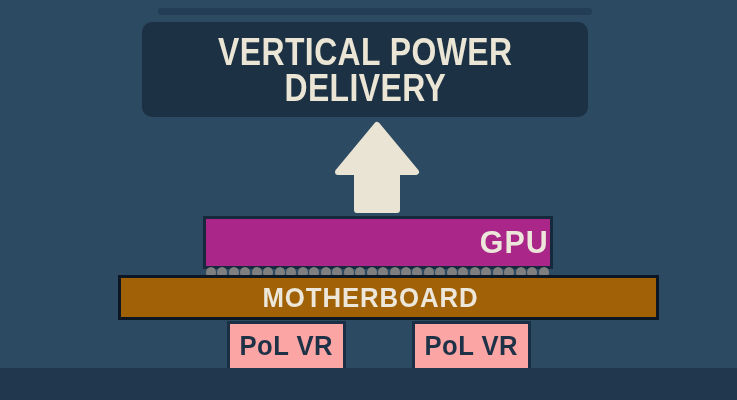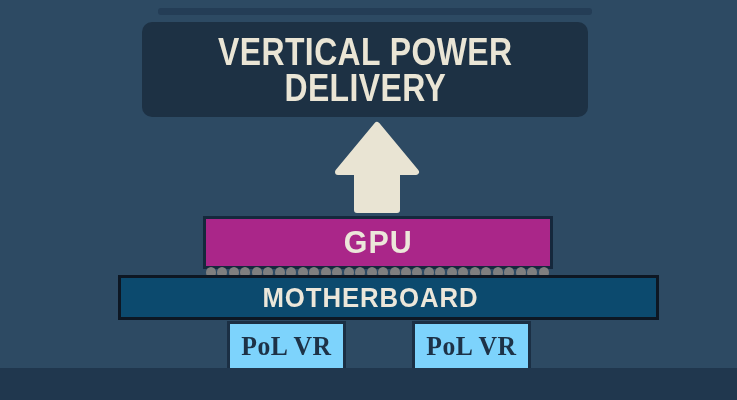--- a/index.html
+++ b/index.html
@@ -51,21 +51,21 @@
   }
   .gpu-box {
     position: absolute;
     left: 203px; top: 216px;
     width: 350px; height: 53px;
     box-sizing: border-box;
     background: #aa2689;
     border: 3px solid #15283c;
     display: flex;
     align-items: center;
-    justify-content: center;
+    justify-content: flex-end;
   }
   .gpu-label {
     color: #ece7da;
     font-weight: bold;
     font-size: 32px;
     letter-spacing: 1px;
     transform: scaleX(0.95);
   }
   .solder-row {
     position: absolute;
@@ -79,45 +79,44 @@
     width: 10px; height: 11px;
     border-radius: 50%;
     background: #7f7f7f;
     flex: 0 0 auto;
   }
   .mobo-box {
     position: absolute;
     left: 118px; top: 275px;
     width: 541px; height: 45px;
     box-sizing: border-box;
-    background: #0c4a6e;
+    background: #a16207;
     border: 3px solid #0d1723;
     display: flex;
     align-items: center;
     justify-content: center;
   }
   .mobo-label {
     color: #ece7da;
     font-weight: bold;
     font-size: 28px;
     letter-spacing: 1px;
     transform: translateX(-18px) scaleX(0.92);
     white-space: nowrap;
   }
   .pol-box {
     position: absolute;
     top: 321px;
     width: 119px; height: 50px;
     box-sizing: border-box;
-    background: #7dd3fc;
+    background: #fca5a5;
     border: 3px solid #1b2f44;
     display: flex;
     align-items: center;
     justify-content: center;
-    font-family: Liberation Serif, serif;
   }
   .pol-left  { left: 227px; }
   .pol-right { left: 412px; }
   .pol-label {
     color: #1d3247;
     font-weight: bold;
     font-size: 27px;
     letter-spacing: 0.5px;
     transform: scaleX(0.95);
     white-space: nowrap;

